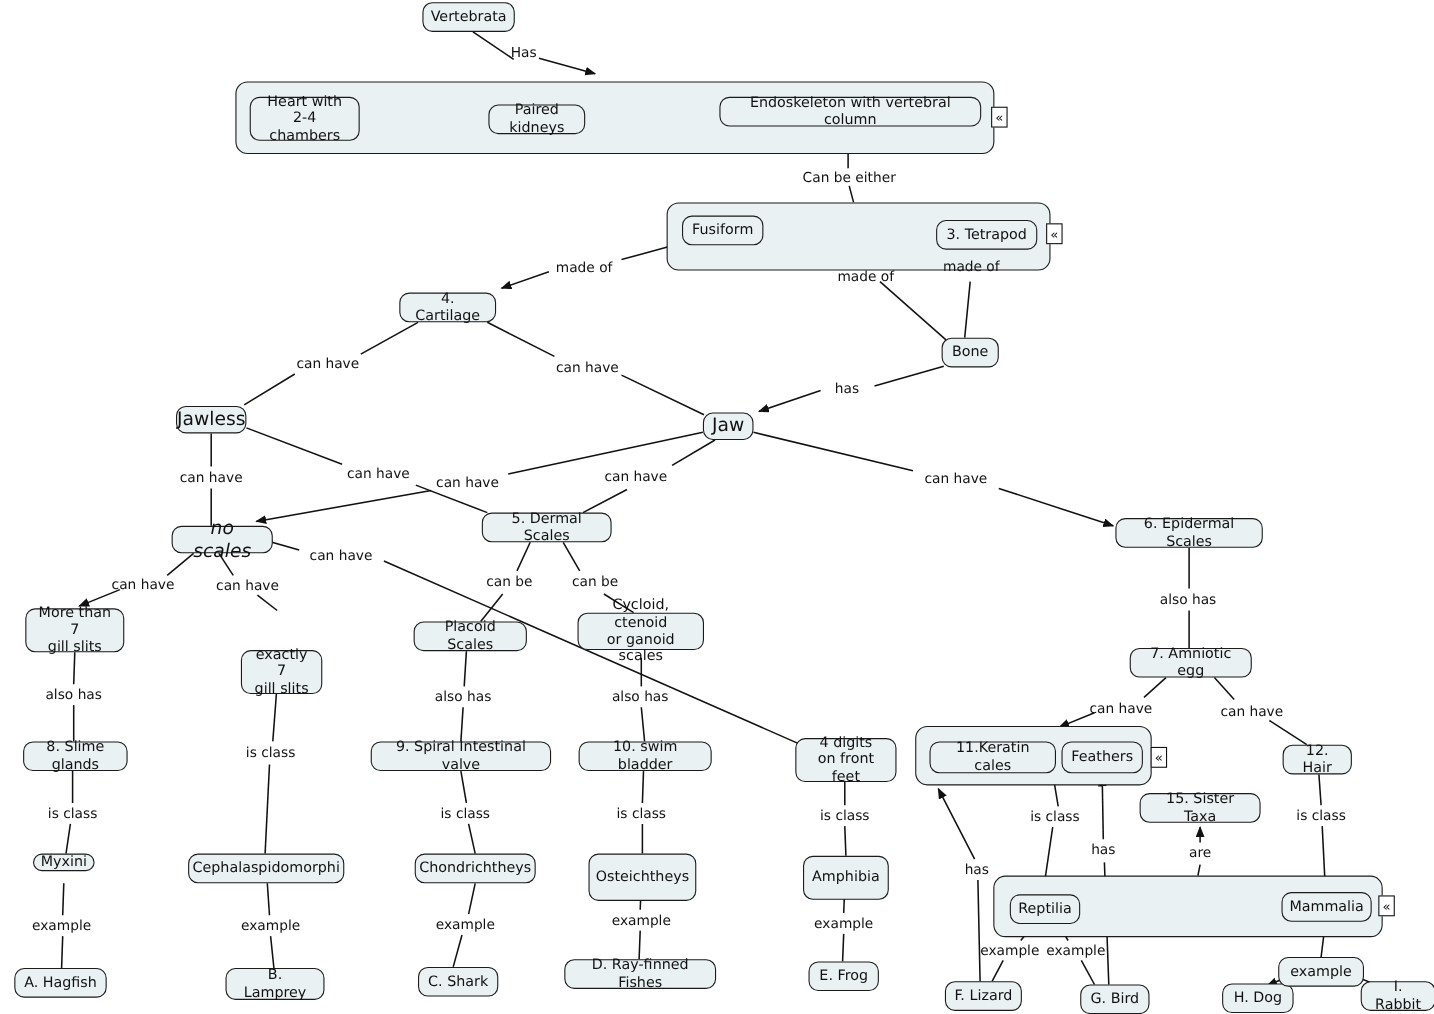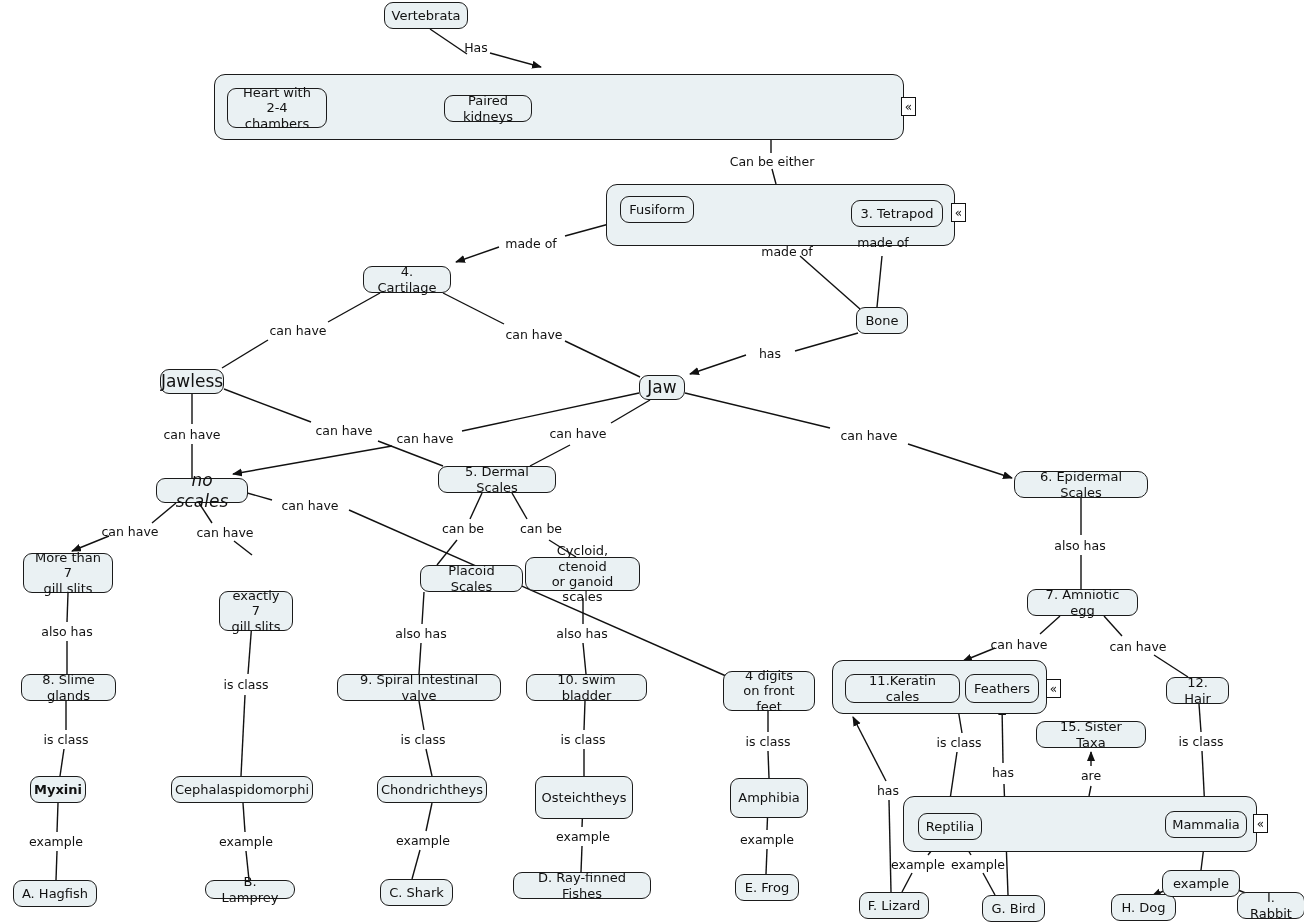--- a/index.html
+++ b/index.html
@@ -207,61 +207,62 @@
   <div class="group" style="left:832px;top:660px;width:215px;height:54px;"></div>
   <div class="collapse" style="left:1046px;top:679px;">«</div>
 
   <div class="group" style="left:903px;top:796px;width:354px;height:56px;"></div>
   <div class="collapse" style="left:1253px;top:814px;">«</div>
 
   <div class="node" style="left:384px;top:2px;width:84px;height:27px;">Vertebrata</div>
   <div class="node" style="left:227px;top:88px;width:100px;height:40px;">Heart with
 2-4 chambers</div>
   <div class="node" style="left:444px;top:95px;width:88px;height:27px;">Paired kidneys</div>
+  <div class="node" style="left:654px;top:88px;width:238px;height:27px;">Endoskeleton with  vertebral column</div>
 
   <div class="node" style="left:620px;top:196px;width:74px;height:27px;">Fusiform</div>
   <div class="node" style="left:851px;top:200px;width:92px;height:27px;">3. Tetrapod</div>
   <div class="node" style="left:856px;top:307px;width:52px;height:27px;">Bone</div>
   <div class="node" style="left:363px;top:266px;width:88px;height:27px;">4. Cartilage</div>
 
   <div class="node n-small" style="left:160px;top:369px;width:64px;height:25px;">Jawless</div>
   <div class="node n-small" style="left:639px;top:375px;width:46px;height:25px;">Jaw</div>
   <div class="node n-small" style="left:156px;top:478px;width:92px;height:25px;font-style:italic;">no scales</div>
   <div class="node" style="left:438px;top:466px;width:118px;height:27px;">5. Dermal Scales</div>
-  <div class="node" style="left:1014px;top:471px;width:134px;height:27px;border-radius:10px;">6. Epidermal Scales</div>
+  <div class="node" style="left:1014px;top:471px;width:134px;height:27px;">6. Epidermal Scales</div>
 
   <div class="node" style="left:23px;top:553px;width:90px;height:40px;">More than 7
 gill slits</div>
   <div class="node" style="left:219px;top:555px;width:74px;height:40px;margin-top:36px;">exactly 7
 gill slits</div>
-  <div class="node" style="left:376px;top:565px;width:103px;height:27px;margin-left:44px;">Placoid Scales</div>
+  <div class="node" style="left:376px;top:565px;width:103px;height:27px;">Placoid Scales</div>
   <div class="node" style="left:525px;top:557px;width:115px;height:34px;">Cycloid, ctenoid
 or ganoid scales</div>
   <div class="node" style="left:723px;top:671px;width:92px;height:40px;">4 digits
 on front feet</div>
   <div class="node" style="left:1027px;top:589px;width:111px;height:27px;">7. Amniotic egg</div>
 
   <div class="node" style="left:21px;top:674px;width:95px;height:27px;">8. Slime glands</div>
   <div class="node" style="left:337px;top:674px;width:164px;height:27px;">9. Spiral Intestinal valve</div>
   <div class="node" style="left:526px;top:674px;width:121px;height:27px;">10. swim bladder</div>
   <div class="node" style="left:845px;top:674px;width:115px;height:29px;">11.Keratin cales</div>
   <div class="node" style="left:965px;top:674px;width:74px;height:29px;">Feathers</div>
   <div class="node" style="left:1166px;top:677px;width:63px;height:27px;">12. Hair</div>
   <div class="node" style="left:1036px;top:721px;width:110px;height:27px;">15. Sister Taxa</div>
 
-  <div class="node" style="left:30px;top:776px;width:56px;height:27px;font-weight:bold;">Myxini</div>
+  <div class="node" style="left:30px;top:776px;width:56px;height:16px;">Myxini</div>
   <div class="node" style="left:171px;top:776px;width:142px;height:27px;">Cephalaspidomorphi</div>
   <div class="node" style="left:377px;top:776px;width:110px;height:27px;">Chondrichtheys</div>
   <div class="node" style="left:535px;top:776px;width:98px;height:43px;">Osteichtheys</div>
   <div class="node" style="left:730px;top:778px;width:78px;height:40px;">Amphibia</div>
   <div class="node" style="left:918px;top:813px;width:64px;height:27px;z-index:4;">Reptilia</div>
   <div class="node" style="left:1165px;top:811px;width:82px;height:27px;z-index:4;">Mammalia</div>
 
   <div class="node" style="left:13px;top:880px;width:84px;height:27px;">A. Hagfish</div>
-  <div class="node" style="left:205px;top:880px;width:90px;height:19px;">B. Lamprey</div>
+  <div class="node" style="left:205px;top:880px;width:90px;height:29px;">B. Lamprey</div>
   <div class="node" style="left:380px;top:879px;width:73px;height:27px;">C. Shark</div>
   <div class="node" style="left:513px;top:872px;width:138px;height:27px;">D. Ray-finned Fishes</div>
   <div class="node" style="left:735px;top:874px;width:64px;height:27px;">E. Frog</div>
   <div class="node" style="left:859px;top:892px;width:70px;height:27px;">F. Lizard</div>
   <div class="node" style="left:982px;top:895px;width:63px;height:27px;">G. Bird</div>
   <div class="node" style="left:1111px;top:894px;width:65px;height:27px;">H. Dog</div>
   <div class="node" style="left:1162px;top:870px;width:78px;height:27px;z-index:6;">example</div>
   <div class="node" style="left:1237px;top:892px;width:68px;height:27px;z-index:5;">I. Rabbit</div>
 
   <div class="elabel" style="left:476px;top:47px;">Has</div>

